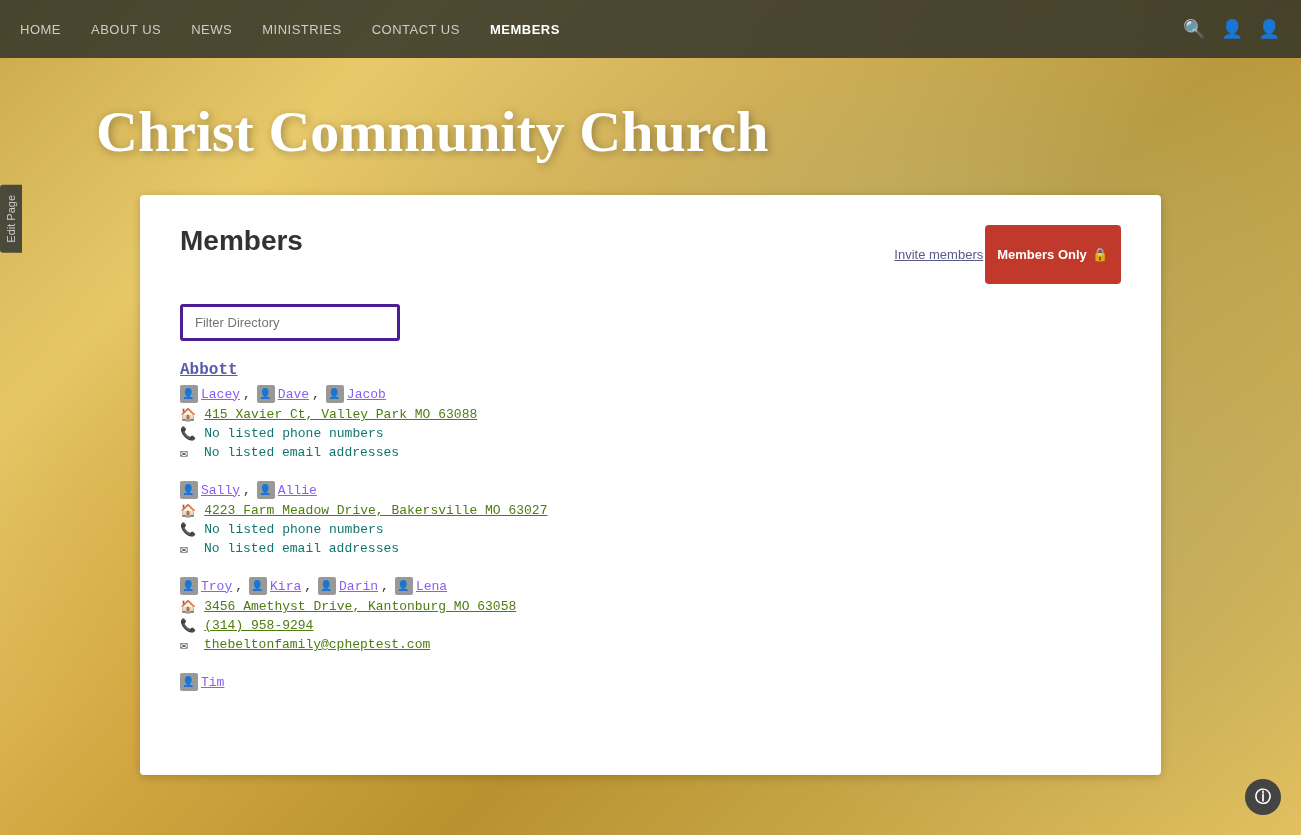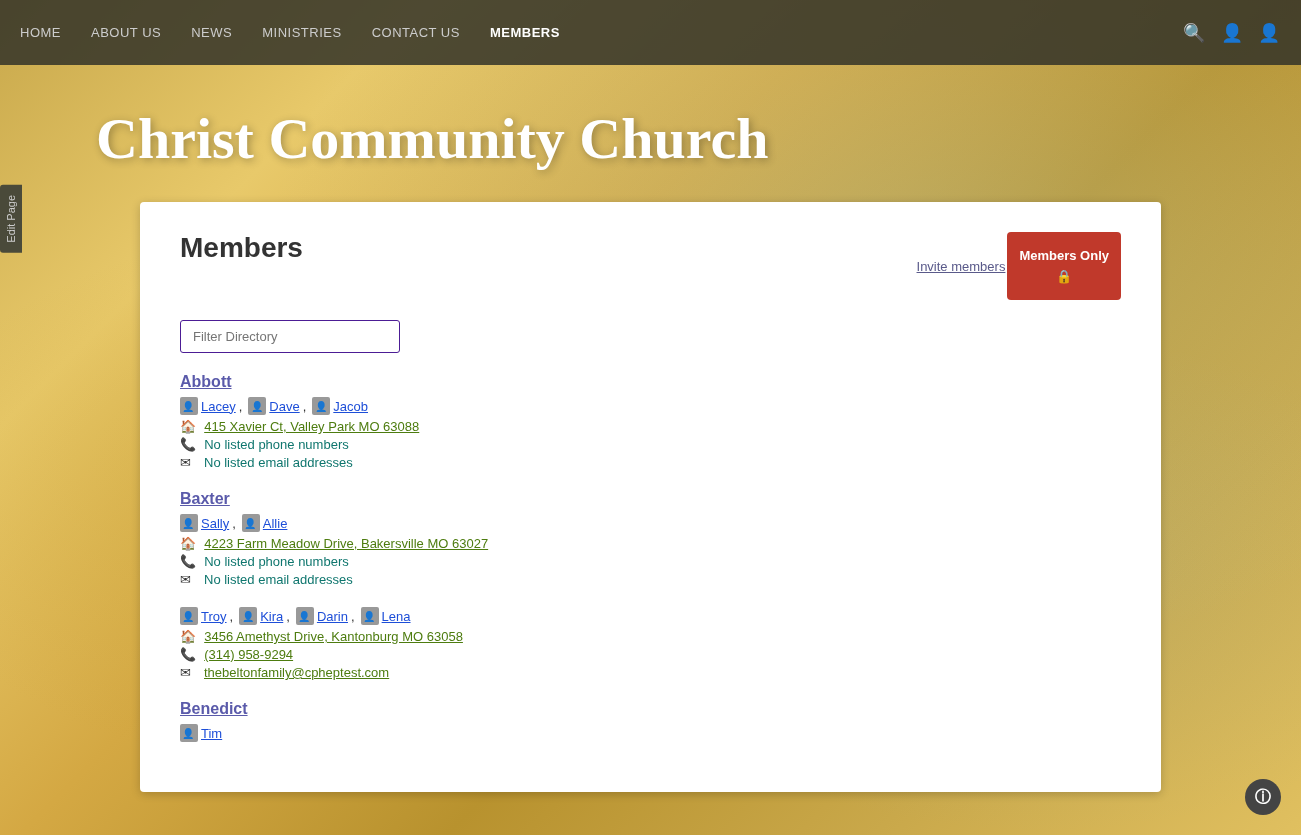--- a/index.html
+++ b/index.html
@@ -16,21 +16,21 @@
       position: absolute; top: 0; left: 0; width: 100%; height: 100%;
       background: radial-gradient(ellipse at 70% 30%, rgba(180,210,190,0.3) 0%, transparent 50%),
                   radial-gradient(ellipse at 30% 60%, rgba(200,160,50,0.4) 0%, transparent 40%),
                   radial-gradient(ellipse at 80% 70%, rgba(160,180,160,0.2) 0%, transparent 30%);
     }
 
     
     nav {
       position: relative; z-index: 10;
       background: rgba(50, 50, 40, 0.85);
-      height: 65px;
+      height: 58px;
       display: flex; align-items: center; justify-content: space-between;
       padding: 0 20px;
     }
     .nav-links { display: flex; align-items: center; gap: 30px; }
     .nav-link {
       color: #ccc; font-size: 13px; text-decoration: none; letter-spacing: 0.5px;
       font-family: Arial, sans-serif; text-transform: uppercase;
     }
     .nav-link.active { color: #fff; font-weight: bold; }
     .nav-icons { display: flex; gap: 15px; align-items: center; }
@@ -83,37 +83,36 @@
     .header-actions {
       display: flex; align-items: center; gap: 2px;
     }
 
     .invite-link {
       color: #5a5a8a; font-size: 13px; text-decoration: underline; cursor: pointer;
     }
 
     .members-only-btn {
       background: #c0392b; color: #fff;
-      padding: 16px 12px; border-radius: 4px;
+      padding: 22px 12px; border-radius: 4px;
       font-size: 13px; font-weight: bold; cursor: pointer;
       display: flex; align-items: center; gap: 6px;
       border: none;
-      flex-direction: column;
     }
 
     
     .filter-input {
       width: 220px; padding: 8px 12px;
-      border: 1px solid #4c1d95; border-radius: 3px;
+      border: 3px solid #4c1d95; border-radius: 3px;
       font-size: 13px; color: #999;
       margin-bottom: 20px;
     }
 
     
-    .family-entry { margin-bottom: 20px; }
+    .family-entry { margin-bottom: 20px; font-family: Liberation Mono, monospace; }
 
     .family-name {
       font-size: 16px; font-weight: bold; color: #5a5aaa;
       text-decoration: underline; cursor: pointer;
       margin-bottom: 6px;
     }
 
     .members-row {
       display: flex; align-items: center; gap: 6px;
       margin-bottom: 4px; flex-wrap: wrap;
@@ -123,21 +122,21 @@
       display: flex; align-items: center; gap: 3px;
     }
 
     .member-avatar {
       width: 18px; height: 18px; background: #999;
       border-radius: 2px; display: inline-flex; align-items: center; justify-content: center;
       color: #fff; font-size: 10px;
     }
 
     .member-name {
-      font-size: 13px; color: #1d4ed8; text-decoration: underline; cursor: pointer;
+      font-size: 13px; color: #8b5cf6; text-decoration: underline; cursor: pointer;
     }
 
     .member-sep { color: #333; font-size: 13px; }
 
     .detail-row {
       display: flex; align-items: flex-start; gap: 8px;
       font-size: 13px; color: #333; margin-bottom: 3px;
     }
 
     .detail-icon { font-size: 13px; color: #333; min-width: 16px; }
@@ -224,21 +223,20 @@
         <div class="detail-row">
       <span class="detail-icon">📞</span>
       <span class="detail-text">No listed phone numbers</span>
     </div>
         <div class="detail-row">
       <span class="detail-icon">✉</span>
       <span class="detail-text">No listed email addresses</span>
     </div>
       </div>
       <div class="family-entry">
-        <div class="family-name">Baxter</div>
         <div class="members-row">
           <span class="member-item">
             <span class="member-avatar">👤</span>
             <span class="member-name">Sally</span>
             <span class="member-sep">,</span>
           </span>
           <span class="member-item">
             <span class="member-avatar">👤</span>
             <span class="member-name">Allie</span>
           </span>
@@ -285,21 +283,20 @@
         <div class="detail-row">
       <span class="detail-icon">📞</span>
       <span class="detail-link">(314) 958-9294</span>
     </div>
         <div class="detail-row">
       <span class="detail-icon">✉</span>
       <a class="detail-link">thebeltonfamily@cpheptest.com</a>
     </div>
       </div>
       <div class="family-entry">
-        <div class="family-name">Benedict</div>
         <div class="members-row">
           <span class="member-item">
             <span class="member-avatar">👤</span>
             <span class="member-name">Tim</span>
           </span>
         </div>
       </div>
     </div>
 </div>
 

